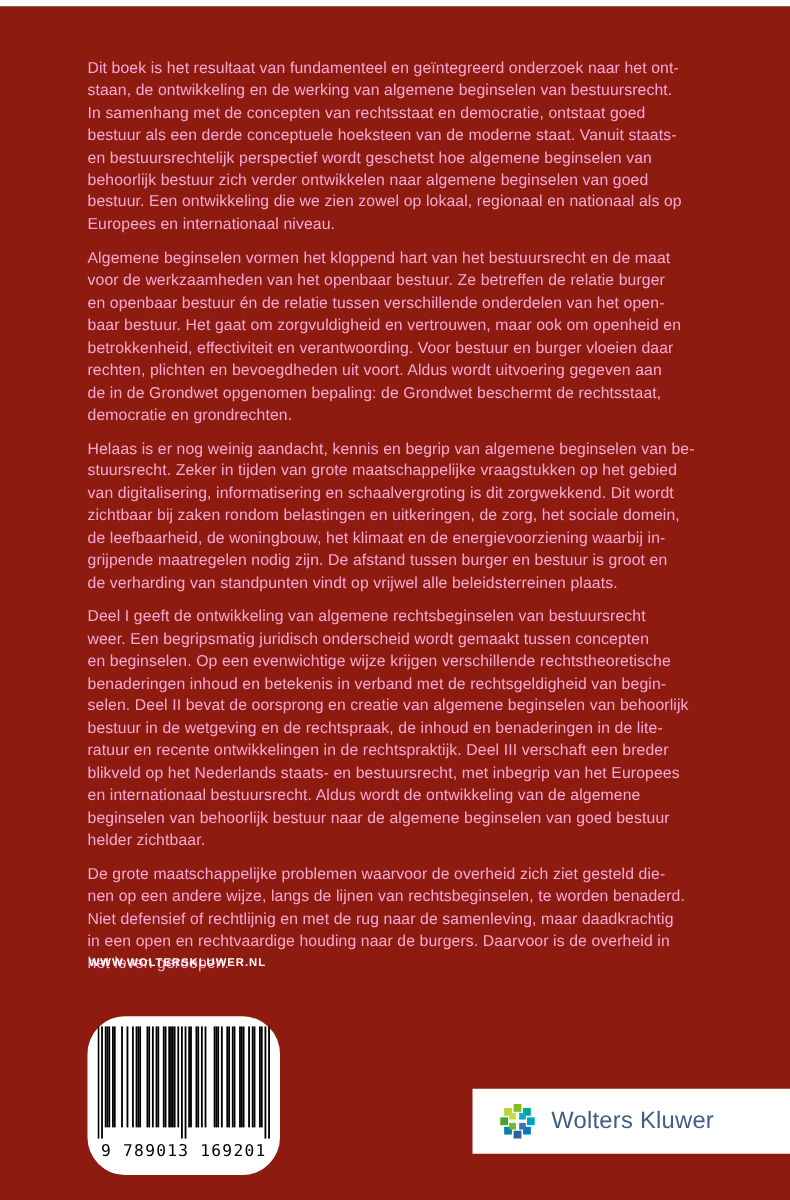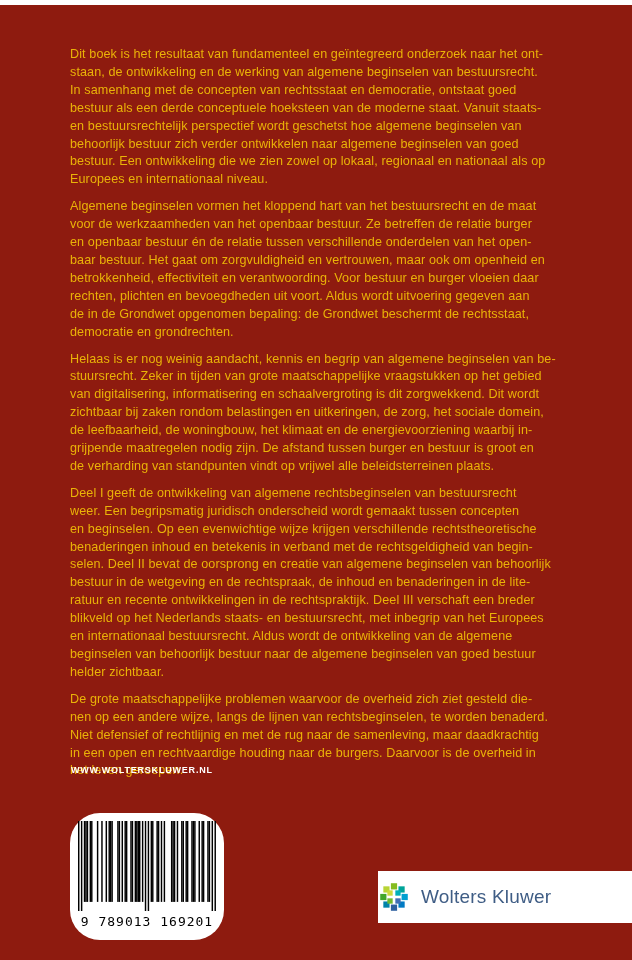--- a/index.html
+++ b/index.html
@@ -8,21 +8,21 @@
     width:632px;height:960px;
     background:#8e1b0f;
     overflow:hidden;
     font-family:"Liberation Sans",sans-serif;
   }
   .top-edge{
     position:absolute;top:0;left:0;width:632px;height:5px;background:#ffffff;
   }
   .blurb{
     position:absolute;left:70px;top:46px;width:500px;
-    color:#eab308;
+    color:#f9a8d4;
   }
   .blurb p{
     margin:0 0 9px 0;
     font-size:12.6px;
     line-height:17.9px;
     white-space:pre;
     letter-spacing:0.1px;
   }
   .website{
     position:absolute;left:71px;top:765px;
@@ -52,20 +52,21 @@
     color:#000000;
     white-space:pre;
   }
   .wk-logo-box{
     position:absolute;left:378px;top:871px;
     width:254px;height:52px;
     background:#ffffff;
     display:flex;
     align-items:center;
     gap:11px;
+    padding-left:20px;
     box-sizing:border-box;
   }
   .wk-pinwheel{width:32px;height:32px;flex:0 0 auto;}
   .wk-wordmark{
     color:#3f5d85;
     font-size:19px;
     letter-spacing:0.2px;
     white-space:nowrap;
   }
 </style>

